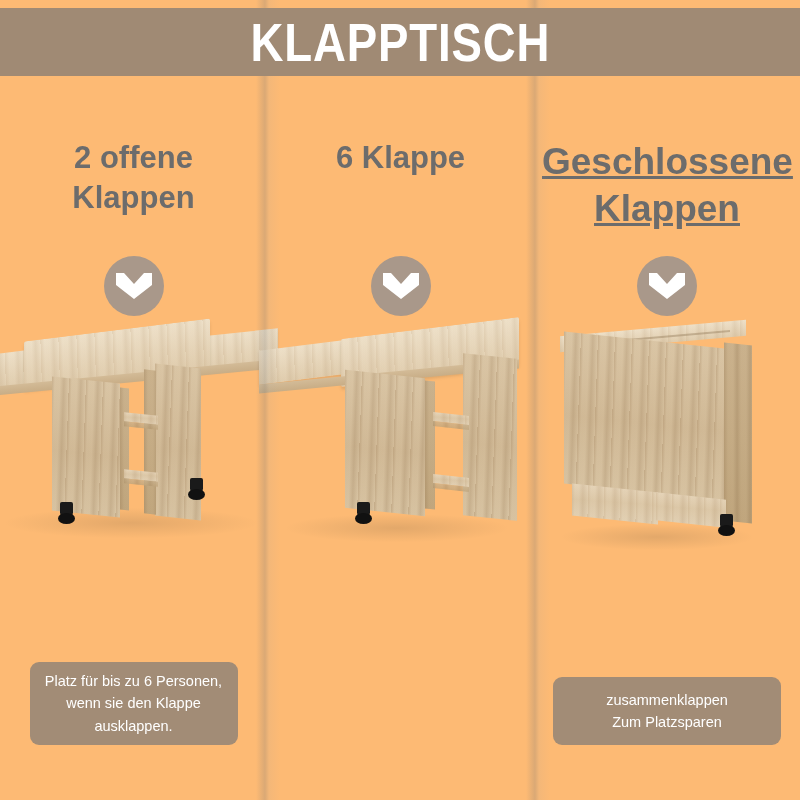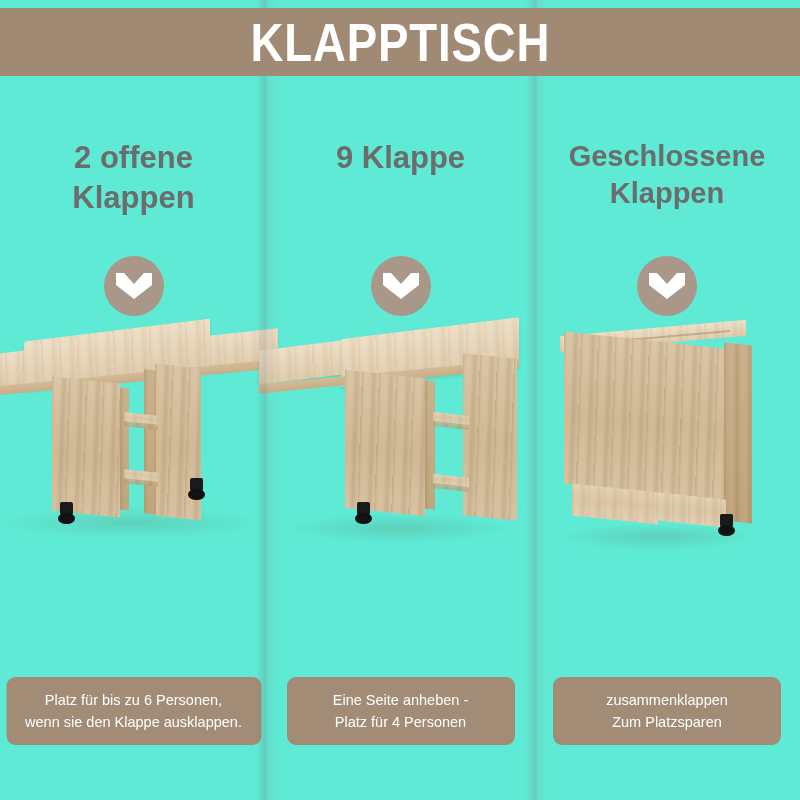--- a/index.html
+++ b/index.html
@@ -13,21 +13,21 @@
   body {
     font-family: "Liberation Sans", sans-serif;
     background: #ffffff;
     position: relative;
   }
 
   .canvas {
     position: relative;
     width: 800px;
     height: 800px;
-    background: #5eead4;
+    background: #fdba74;
     overflow: hidden;
   }
 
   
   .divider {
     position: absolute;
     top: 0;
     width: 26px;
     height: 800px;
     background: linear-gradient(to right,
@@ -90,21 +90,21 @@
     top: 62px;
     left: 0;
     width: 100%;
     text-align: center;
     color: #6c6c6c;
     font-size: 31px;
     font-weight: 700;
     line-height: 1.28;
     padding: 0 8px;
   }
-  .col.c3 .heading { font-size: 29px; }
+  .col.c3 .heading { font-size: 37px; text-decoration: underline; }
 
   
   .badge {
     position: absolute;
     top: 180px;
     left: 50%;
     transform: translateX(-50%);
     width: 60px;
     height: 60px;
     border-radius: 50%;
@@ -193,21 +193,21 @@
     background: #111;
     border-radius: 50%;
   }
 
   
   .caption {
     position: absolute;
     bottom: 55px;
     left: 50%;
     transform: translateX(-50%);
-    width: 255px;
+    width: 208px;
     min-height: 68px;
     background: #a28c76;
     border-radius: 9px;
     color: #ffffff;
     font-size: 14.5px;
     line-height: 1.55;
     display: flex;
     align-items: center;
     justify-content: center;
     text-align: center;
@@ -271,21 +271,21 @@
         <div>
           <span>Platz für bis zu 6 Personen,</span>
           <span>wenn sie den Klappe ausklappen.</span>
         </div>
       </div>
     </div>
 
     <div class="col c2">
 
       <div class="heading">
-        <span>9 Klappe</span><br>
+        <span>6 Klappe</span><br>
       </div>
 
       <div class="badge">
         <svg class="chev" viewBox="0 0 36 26">
           <polygon points="0,0 8,0 18,11 28,0 36,0 36,12 18,26 0,12" fill="#ffffff"></polygon>
         </svg>
       </div>
 
       <div class="stage">
         <div class="shadow-soft" style="left:20px; top:188px; width:220px; height:28px;"></div>
@@ -301,26 +301,20 @@
         <div class="wood shade" style="left:158px; top:55px; width:10px; height:128px; transform: skewY(6deg);"></div>
 
         <div class="wood" style="left:166px; top:88px; width:36px; height:9px; transform: skewY(6deg);"></div>
         <div class="wood shade" style="left:166px; top:97px; width:36px; height:5px; transform: skewY(6deg); opacity:.75;"></div>
         <div class="wood" style="left:166px; top:150px; width:36px; height:9px; transform: skewY(6deg);"></div>
         <div class="wood shade" style="left:166px; top:159px; width:36px; height:5px; transform: skewY(6deg); opacity:.75;"></div>
 
         <div class="caster" style="left:90px; top:176px;"></div>
       </div>
 
-      <div class="caption">
-        <div>
-          <span>Eine Seite anheben -</span>
-          <span>Platz für 4 Personen</span>
-        </div>
-      </div>
     </div>
 
     <div class="col c3">
 
       <div class="heading">
         <span>Geschlossene</span><br>
         <span>Klappen</span>
       </div>
 
       <div class="badge">

